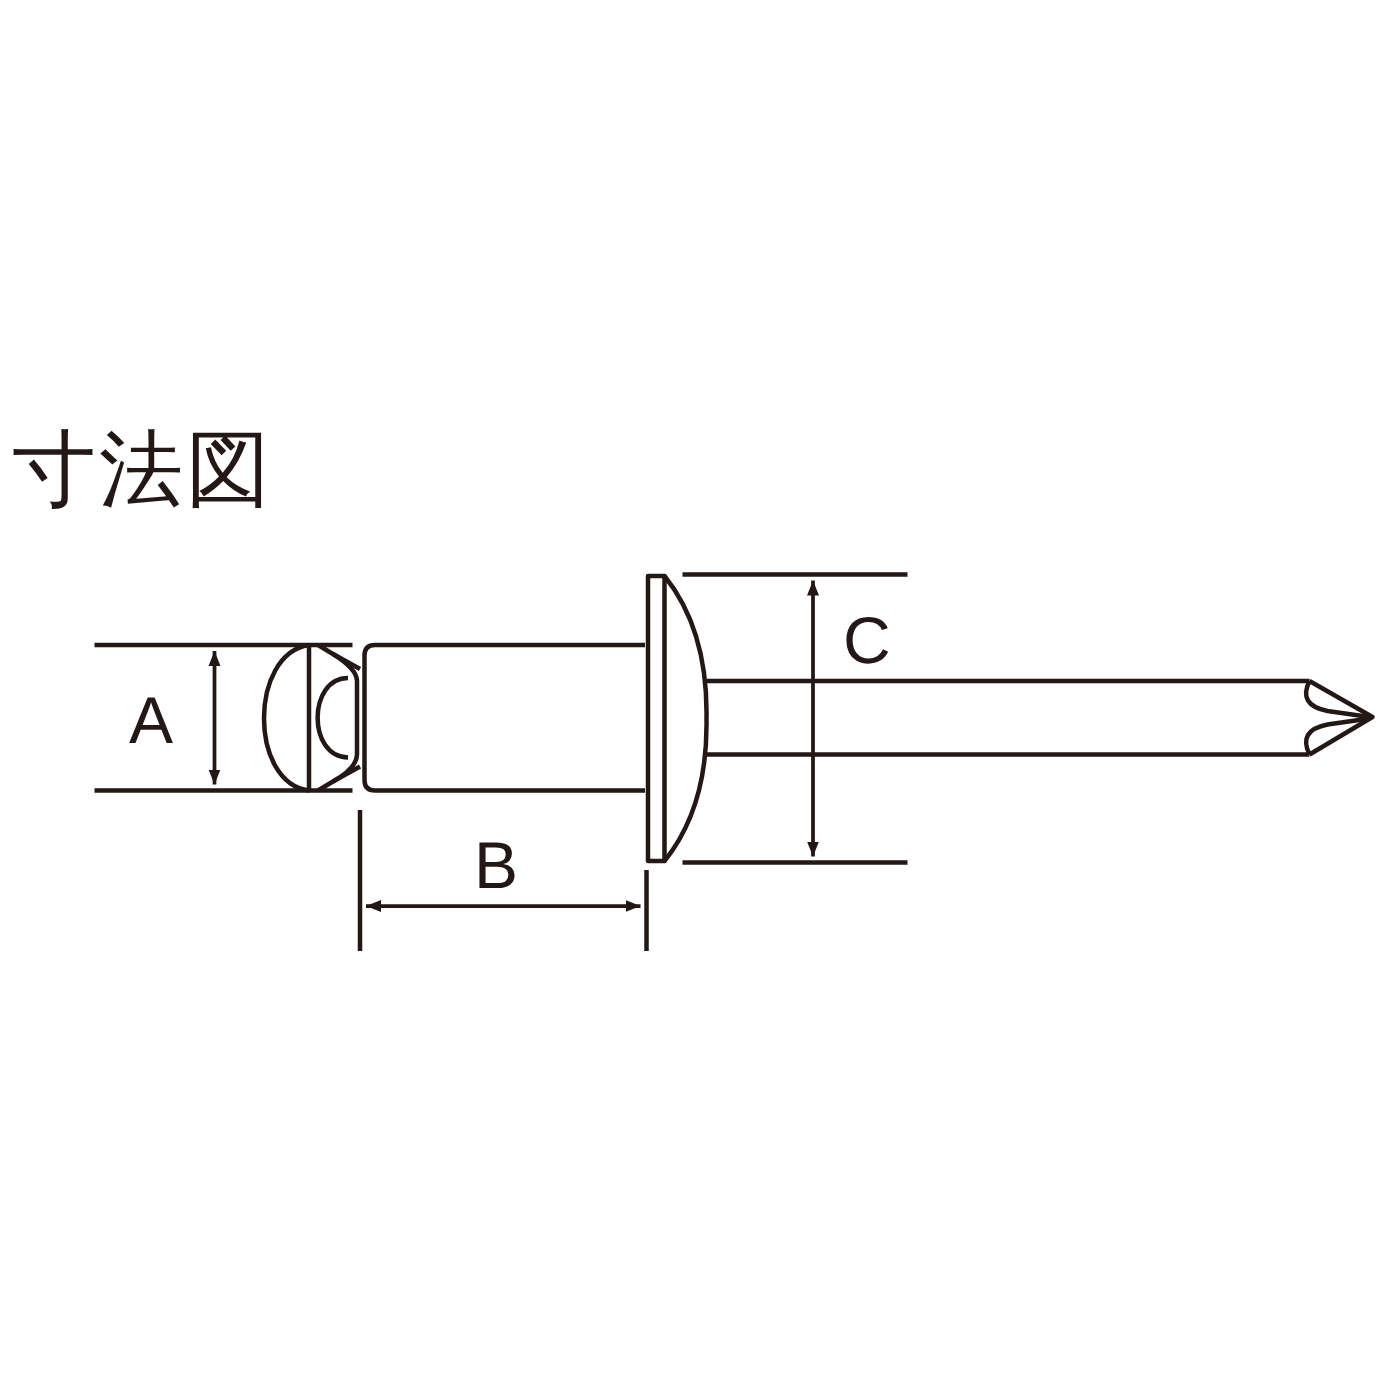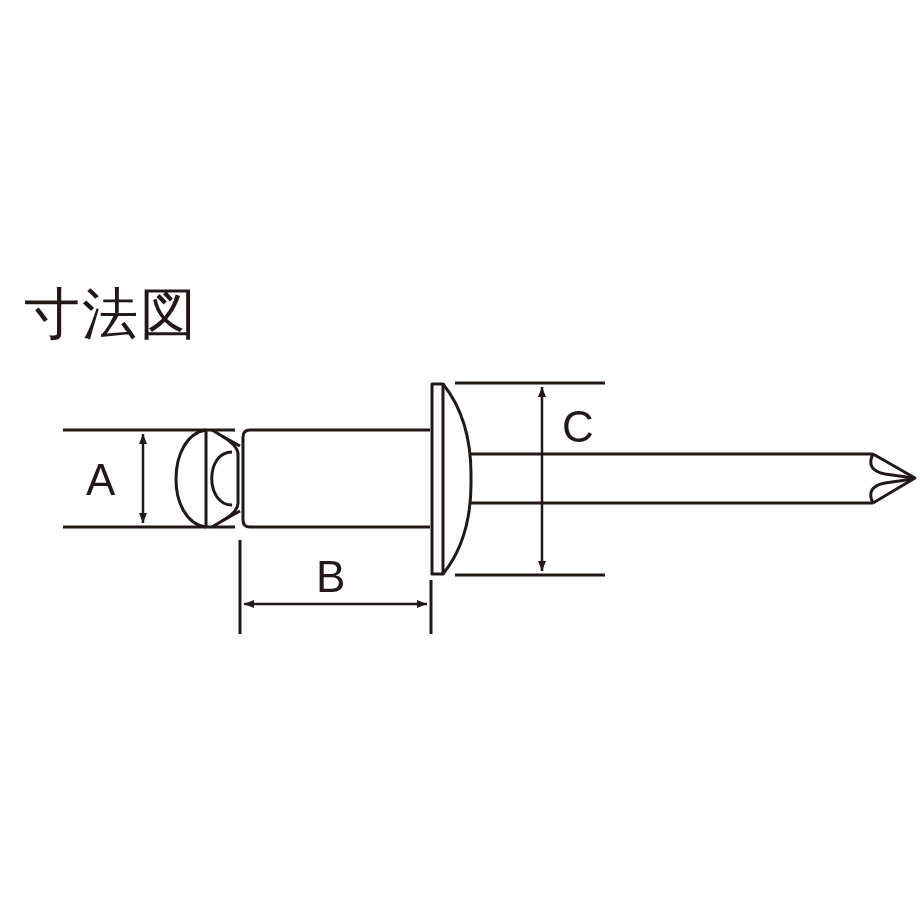--- a/index.html
+++ b/index.html
@@ -1,18 +1,18 @@
 <!DOCTYPE html>
 <html><head>
   <meta charset="utf-8">
   <style>
     html, body { margin: 0; padding: 0; background: #ffffff; }
     body { width: 920px; height: 920px; position: relative; overflow: hidden; }
     .title {
-      position: absolute; left: 24px; top: 286px;
+      position: absolute; left: 8px; top: 286px;
       font-family: "DejaVu Sans", sans-serif;
       font-size: 56px; color: #231815; letter-spacing: 2px; line-height: 1;
     }
     svg { position: absolute; left: 0; top: 0; }
     .lbl { font-family: "Liberation Sans", sans-serif; font-size: 44px; fill: #231815; }
   </style>
 </head>
 <body>
 
 <div class="title">寸法図</div>

